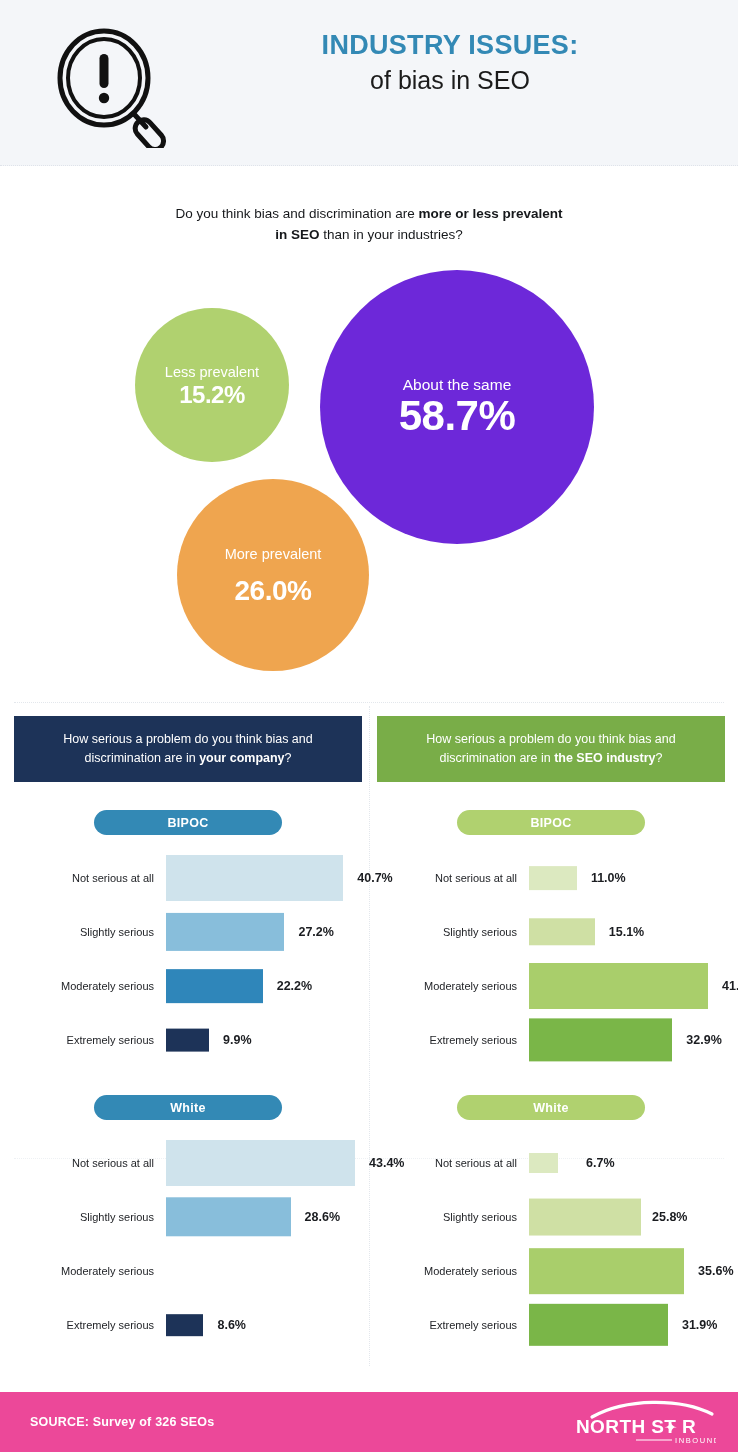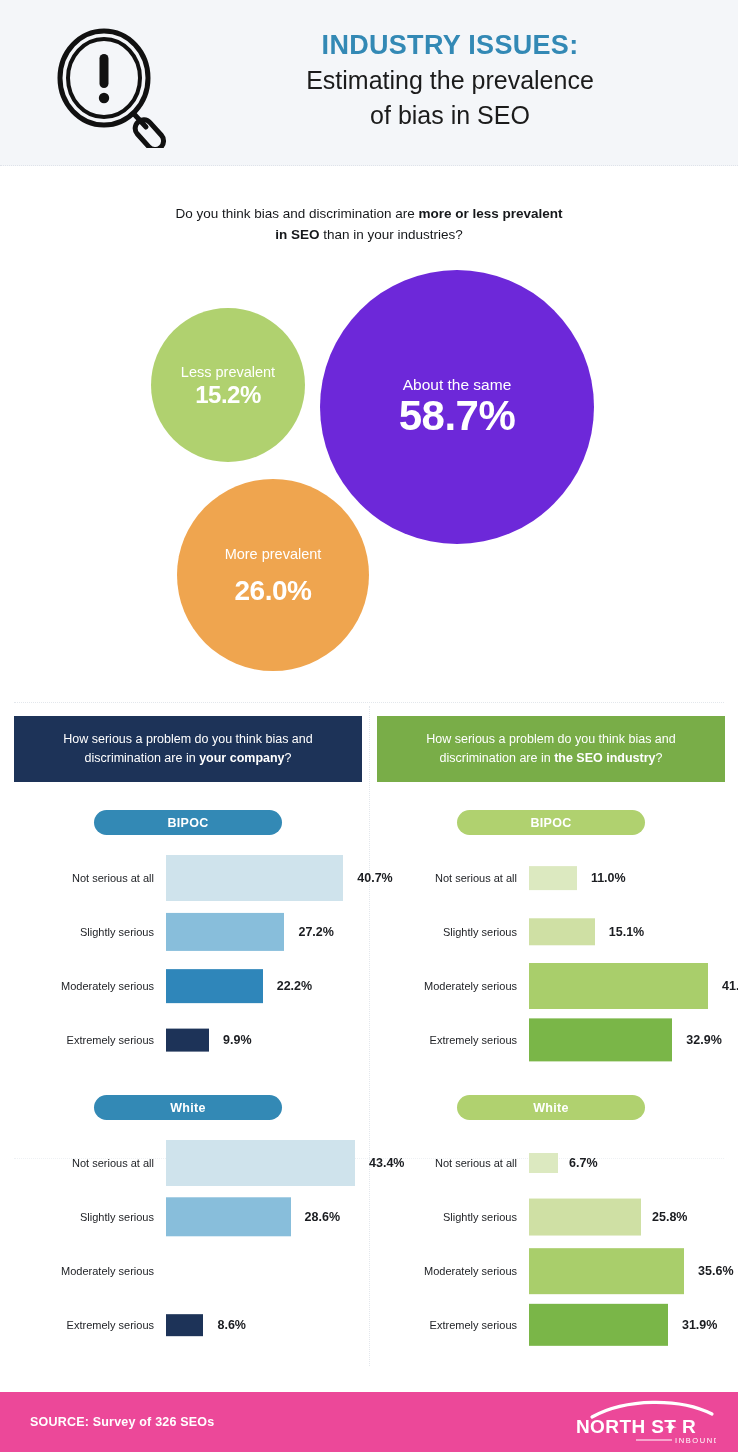--- a/index.html
+++ b/index.html
@@ -38,21 +38,21 @@
 
   
   .bubbles { position: absolute; left: 0; top: 255px; width: 738px; height: 425px; }
   .bubble {
     position: absolute; border-radius: 50%;
     display: flex; flex-direction: column; align-items: center; justify-content: center;
     color: #ffffff; text-align: center;
   }
   .bubble .b-label { font-size: 14.5px; font-weight: normal; line-height: 19px; }
   .bubble .b-value { font-weight: bold; line-height: 1.05; letter-spacing: -0.5px; }
-  #bub-less  { left: 151px; top: 53px;  width: 154px; height: 154px; background: #b0d16f; }
+  #bub-less  { left: 135px; top: 53px;  width: 154px; height: 154px; background: #b0d16f; }
   #bub-less  .b-value { font-size: 24px; }
   #bub-same  { left: 320px; top: 15px;  width: 274px; height: 274px; background: #6d28d9; }
   #bub-same  .b-value { font-size: 42px; }
   #bub-more  { left: 177px; top: 224px; width: 192px; height: 192px; background: #efa54f; }
   #bub-more  .b-value { font-size: 28px; margin-top: 12px; }
   #bub-same .b-label { font-size: 15.5px; }
 
   
   .sep-top {
     position: absolute; left: 14px; top: 702px; width: 710px; height: 0;
@@ -134,21 +134,20 @@
         <ellipse cx="58" cy="52" rx="44" ry="47" fill="none" stroke="#111" stroke-width="5"></ellipse>
         <ellipse cx="58" cy="52" rx="36" ry="39" fill="none" stroke="#111" stroke-width="4"></ellipse>
         <rect x="53.5" y="28" width="9" height="34" rx="4.5" fill="#111"></rect>
         <circle cx="58" cy="72" r="5.2" fill="#111"></circle>
         <line x1="88" y1="88" x2="100" y2="101" stroke="#111" stroke-width="5" stroke-linecap="round"></line>
         <rect x="95" y="92" width="17" height="34" rx="8.5" fill="none" stroke="#111" stroke-width="5" transform="rotate(-42 103 109)"></rect>
       </svg>
     </div>
     <div class="header-text">
       <div class="title-kicker">INDUSTRY ISSUES:</div>
-      <div class="title-main">Estimating the prevalence</div>
       <div class="title-main">of bias in SEO</div>
     </div>
   </div>
 
   <div class="q-bubble">
     <span>Do you think bias and discrimination are </span><b>more or less prevalent in SEO</b><span> than in your industries?</span>
   </div>
 
   <div class="bubbles">
     <div class="bubble" id="bub-less">
@@ -282,21 +281,21 @@
         </div>
     </div>
 
     <div class="group">
       <div class="pill">White</div>
       <div class="bars">
           <div class="bar-row">
             <div class="bar-label">Not serious at all</div>
             <div class="bar-track">
               <div class="bar-fill" style="width: 29.1822px; height: 20px; background: rgb(220, 233, 192);"></div>
-              <div class="bar-value" style="left: 40px;">6.7%</div>
+              <div class="bar-value" style="left: 57px;">6.7%</div>
             </div>
           </div>
           <div class="bar-row">
             <div class="bar-label">Slightly serious</div>
             <div class="bar-track">
               <div class="bar-fill" style="width: 112.373px; height: 36.9333px; background: rgb(207, 224, 164);"></div>
               <div class="bar-value" style="left: 123px;">25.8%</div>
             </div>
           </div>
           <div class="bar-row">

